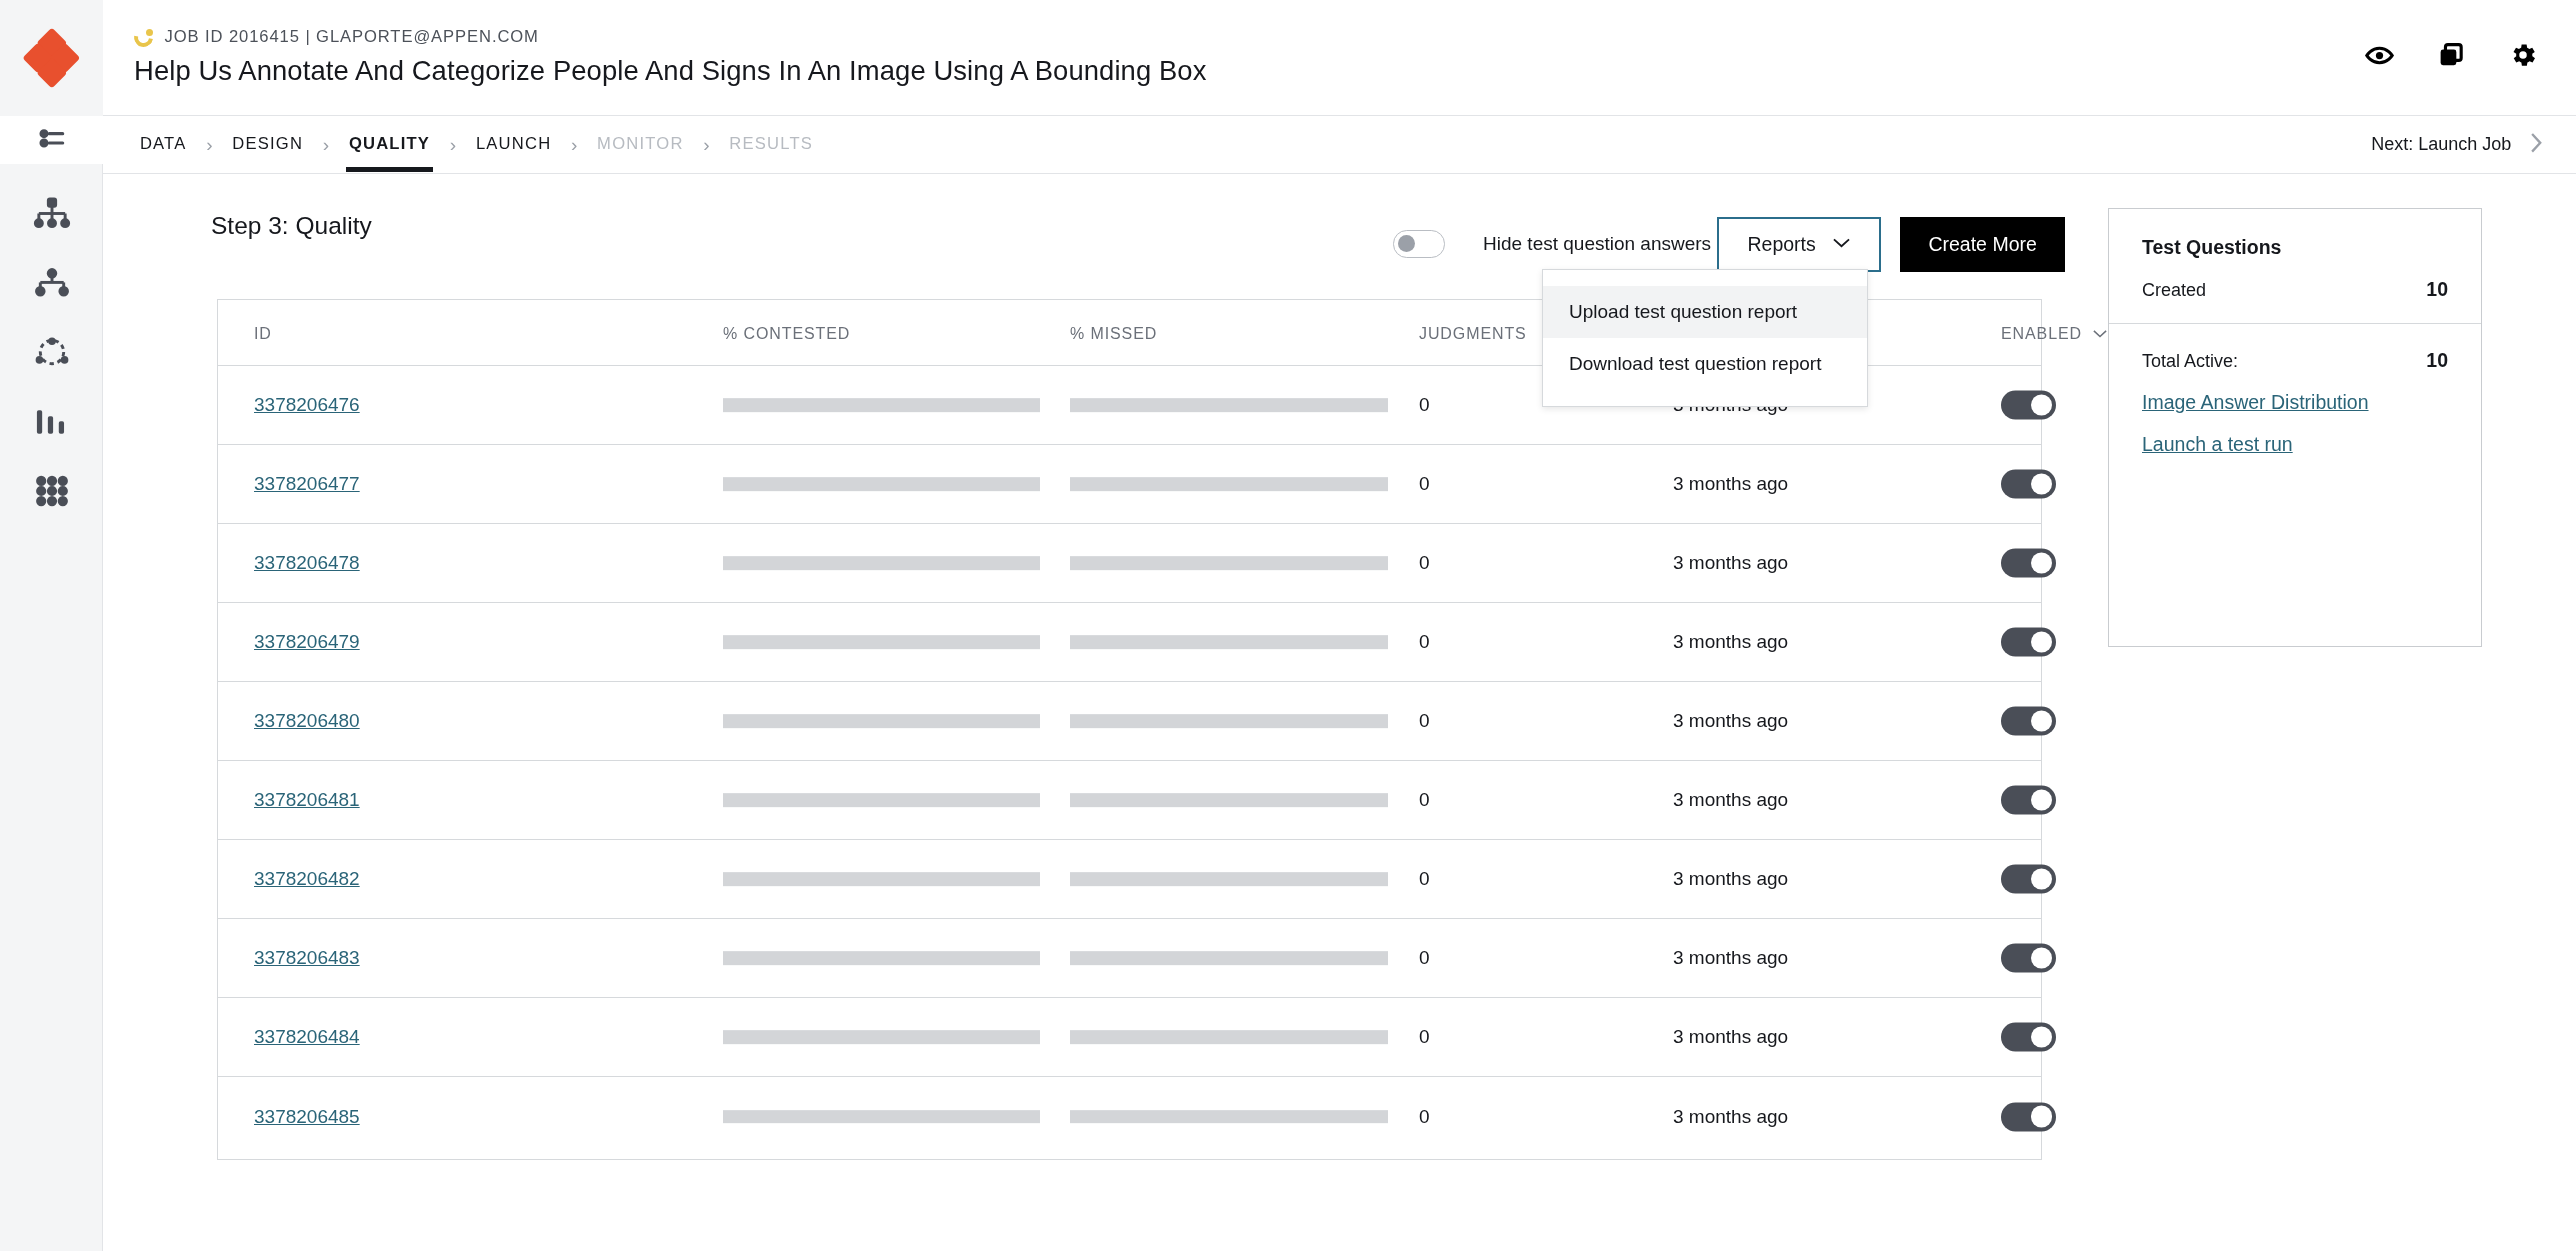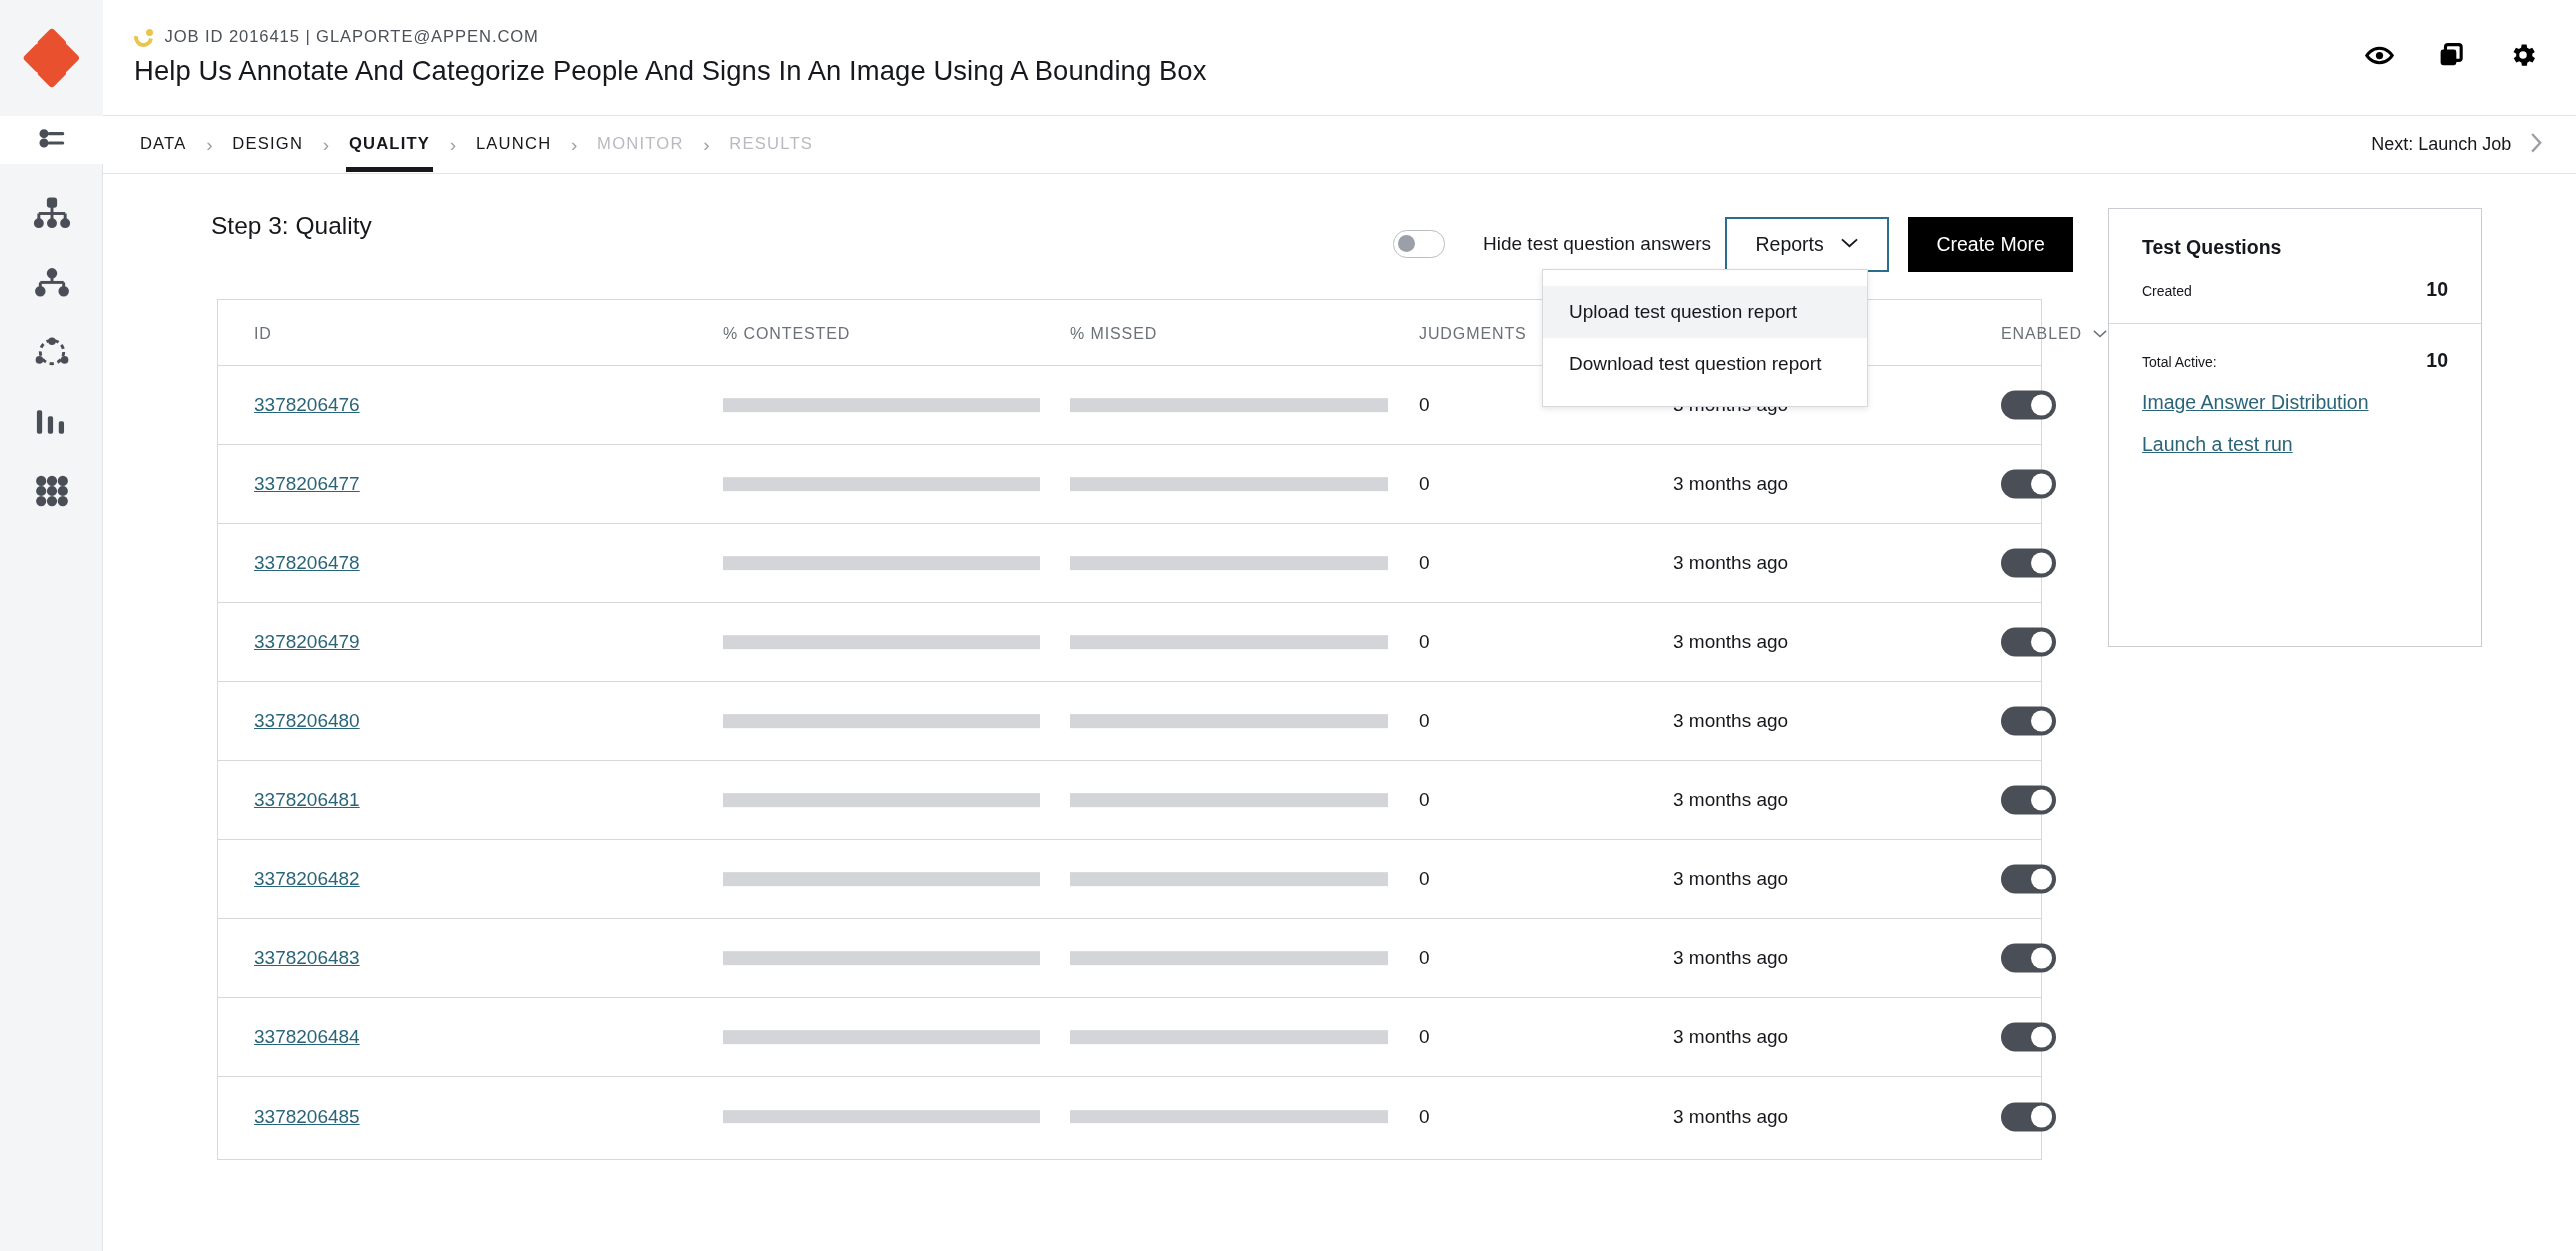--- a/index.html
+++ b/index.html
@@ -112,21 +112,21 @@
     width: 52px; height: 27.4px; border-radius: 13.7px; border: 1.4px solid #b9bdc3;
     background: #ffffff; position: relative; cursor: pointer; flex: none;
   }
   .toggle-knob {
     position: absolute; left: 3.6px; top: 3.6px; width: 17.3px; height: 17.3px;
     border-radius: 50%; background: #9ba0a8;
   }
   .toggle-label { margin-left: 38px; font-size: 19px; color: #16181d; white-space: nowrap; }
 
   .reports-btn {
-    margin-left: 14px; width: 164px; height: 55px;
+    margin-left: 6px; width: 164px; height: 55px;
     border: 2.9px solid #2b6e8c; background: #ffffff;
     display: flex; align-items: center; justify-content: center; gap: 16px;
     cursor: pointer; flex: none;
   }
   .reports-btn-label { font-size: 19.5px; color: #16181d; }
 
   .create-btn {
     margin-left: 19px; width: 165px; height: 55px; background: #000000;
     display: flex; align-items: center; justify-content: center; cursor: pointer; flex: none;
   }
@@ -193,21 +193,21 @@
   }
 
   
   .side-panel {
     position: absolute; left: 2108px; top: 208px; width: 374px; height: 439px;
     border: 0.7px solid #c9ccd0; background: #ffffff;
   }
   .sp-sec-top { padding: 27.4px 33px 21.7px 33px; border-bottom: 0.7px solid #d6d9dc; }
   .sp-title { font-size: 19.5px; font-weight: 700; color: #16181d; }
   .sp-row { display: flex; justify-content: space-between; align-items: baseline; margin-top: 19px; }
-  .sp-row .k { font-size: 14px; color: #16181d; }
+  .sp-row .k { font-size: 18px; color: #16181d; }
   .sp-row .v { font-size: 19.5px; color: #16181d; font-weight: 700; }
   .sp-sec-bot { padding: 24.5px 33px 0 33px; }
   .sp-link {
     display: inline-block; margin-top: 19px; font-size: 19.5px;
     color: #2a6478; text-decoration: underline; cursor: pointer;
   }
   .sp-msg { margin-top: 19px; font-size: 19.5px; font-weight: 700; color: #16181d; line-height: 1.32; }
 </style>
 </head>
 <body>

